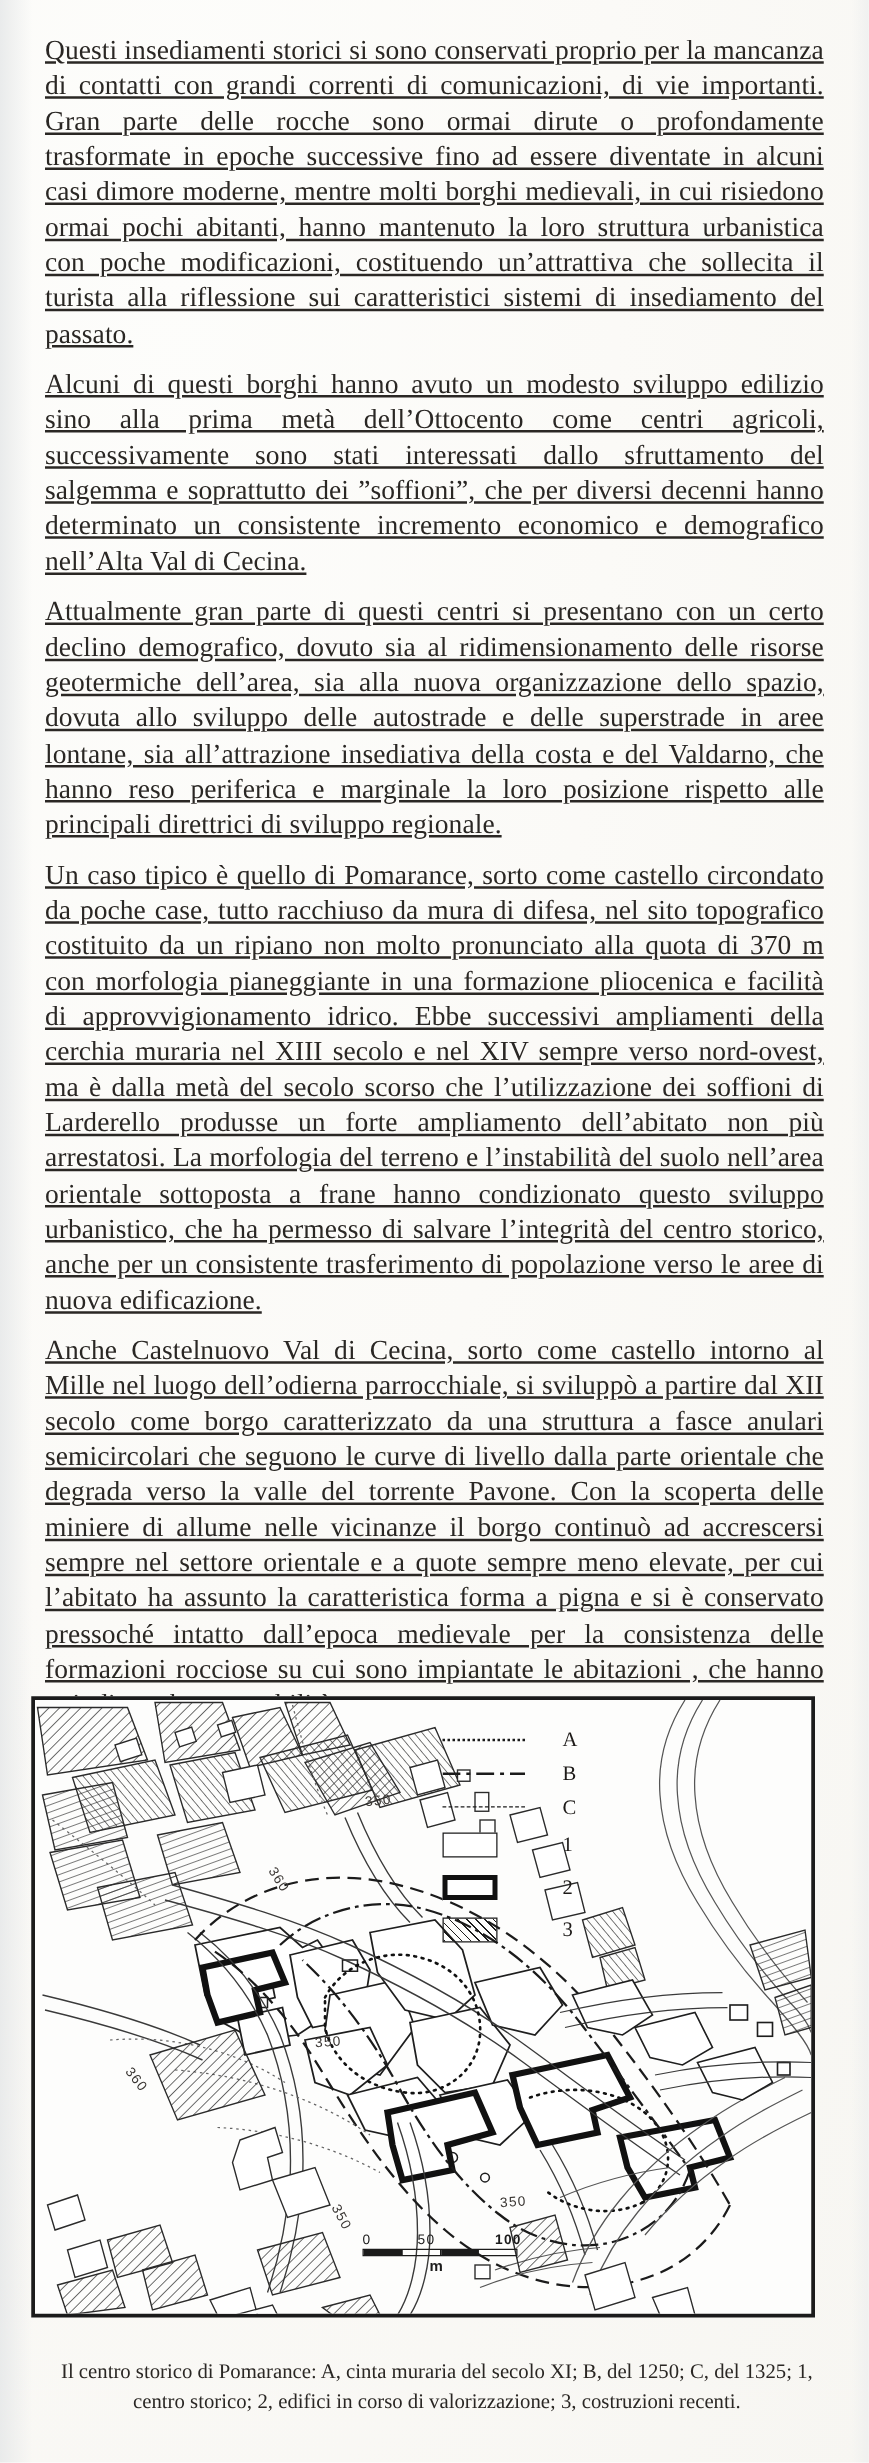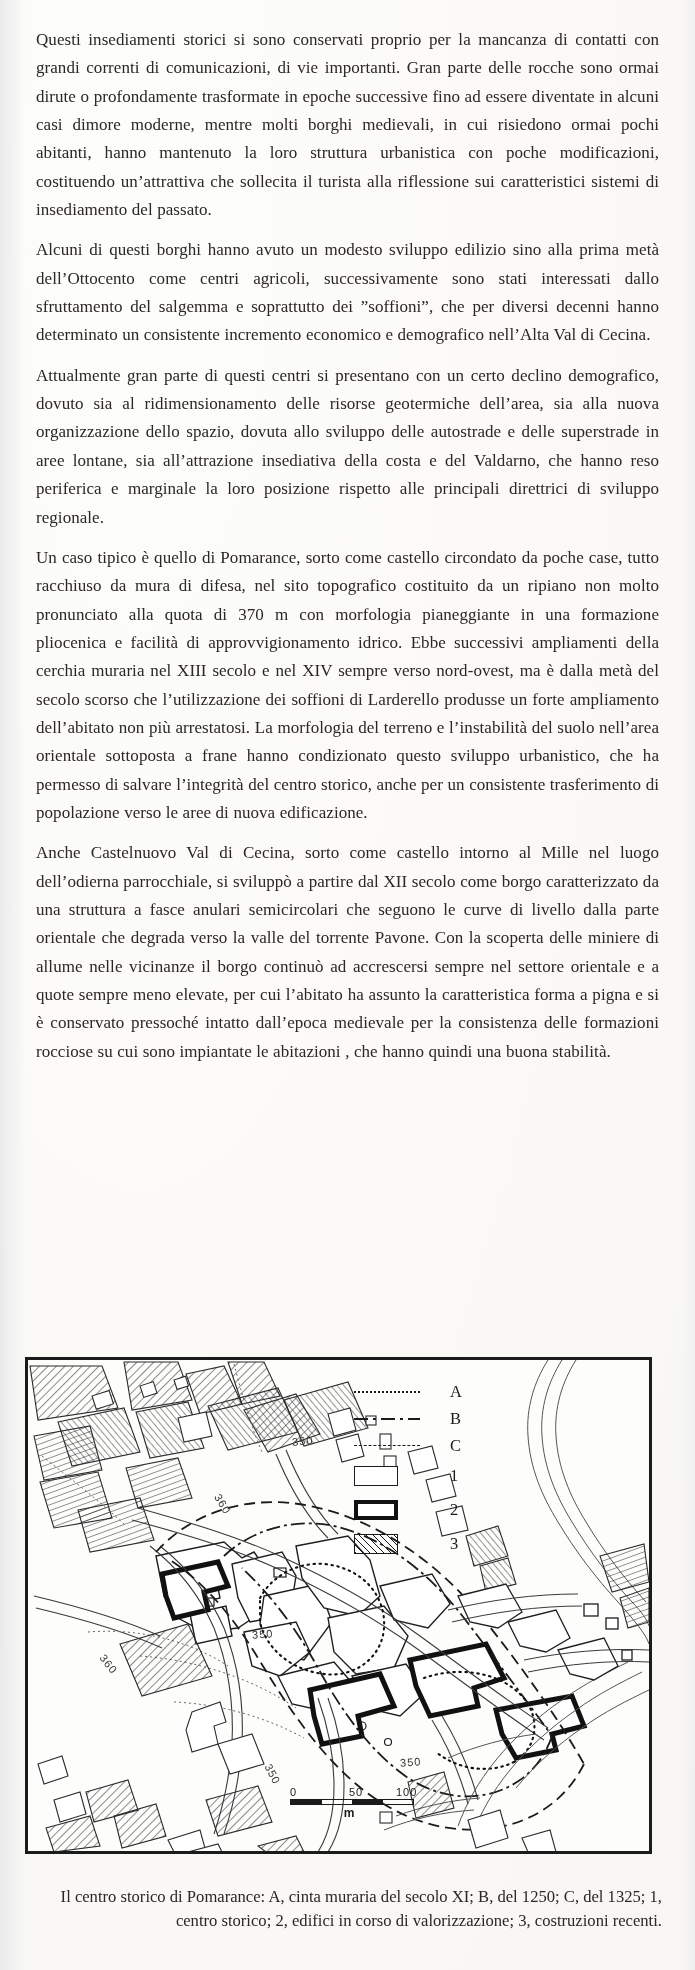--- a/index.html
+++ b/index.html
@@ -40,25 +40,26 @@
   .textblock {
     position: absolute;
     left: 36px;
     top: 26px;
     width: 623px;
   }
   .para {
     margin: 0;
     text-align: justify;
     text-justify: inter-word;
-    font-size: 17px;
+    font-size: 22px;
     line-height: 28.35px;
     letter-spacing: .05px;
     word-spacing: .2px;
     color: #2a2724;
+    text-decoration: underline;
   }
   .para + .para { margin-top: 12px; }
 
   
   .figure {
     position: absolute;
     left: 25px;
     top: 1357px;
     width: 645px;
     height: 500px;
@@ -157,22 +158,22 @@
     font-family: "Liberation Sans", sans-serif;
     color: #1b1b1b;
     letter-spacing: 1px;
   }
   .sb-ticks {
     position: relative;
     height: 13px;
   }
   .sb-ticks span { position: absolute; top: 0; }
   .sb-0   { left: 0; }
-  .sb-50  { left: 59px; }
-  .sb-100 { left: 106px; }
+  .sb-50  { left: 44px; }
+  .sb-100 { left: 106px; font-weight: bold; }
   .sb-bar {
     position: relative;
     height: 6px;
     border: 1px solid #1b1b1b;
     box-sizing: border-box;
     display: flex;
   }
   .sb-bar i {
     flex: 1;
     border-right: 1px solid #1b1b1b;
@@ -200,21 +201,21 @@
 
   
   .caption {
     position: absolute;
     left: 37px;
     top: 1885px;
     width: 625px;
     font-size: 16.6px;
     line-height: 24px;
     color: #2a2724;
-    text-align: right;
+    text-align: center;
   }
 </style>
 </head>
 <body>
 
 <div class="page">
 
   <div class="scan-edge-left"></div>
   <div class="scan-edge-right"></div>
 

